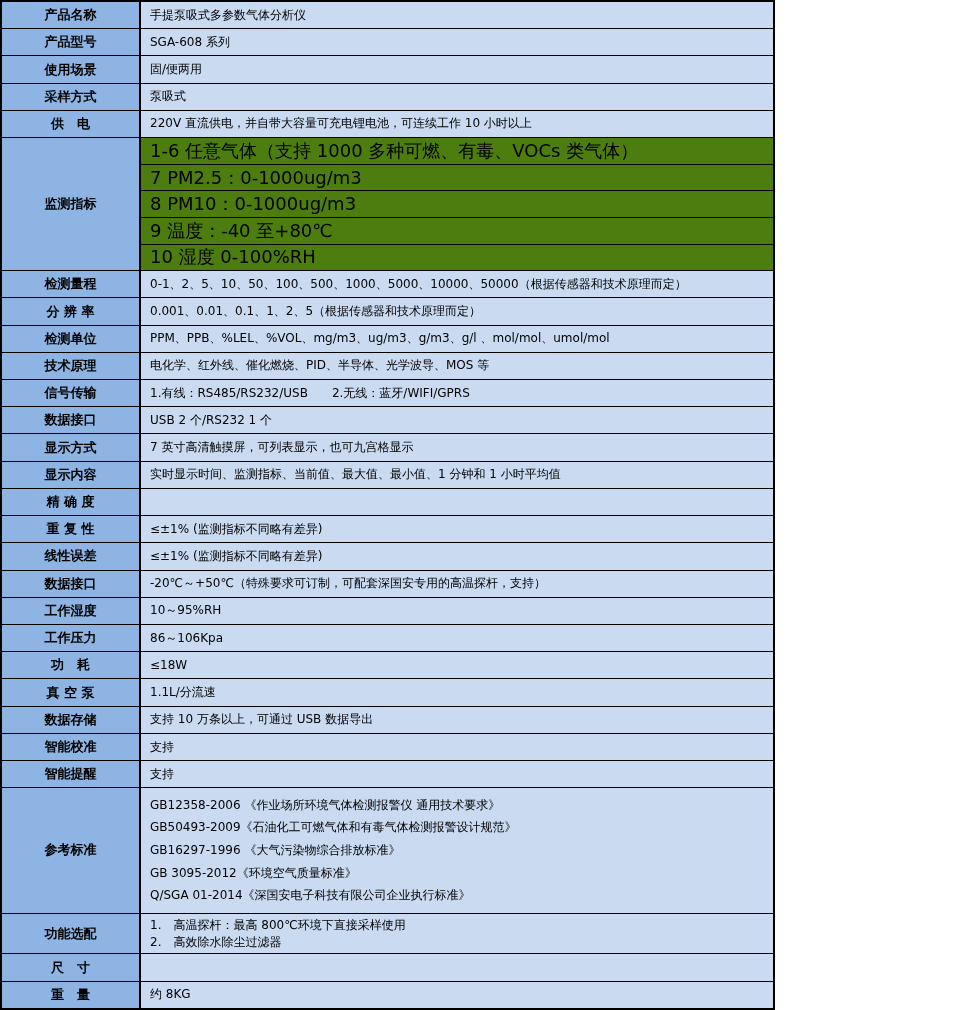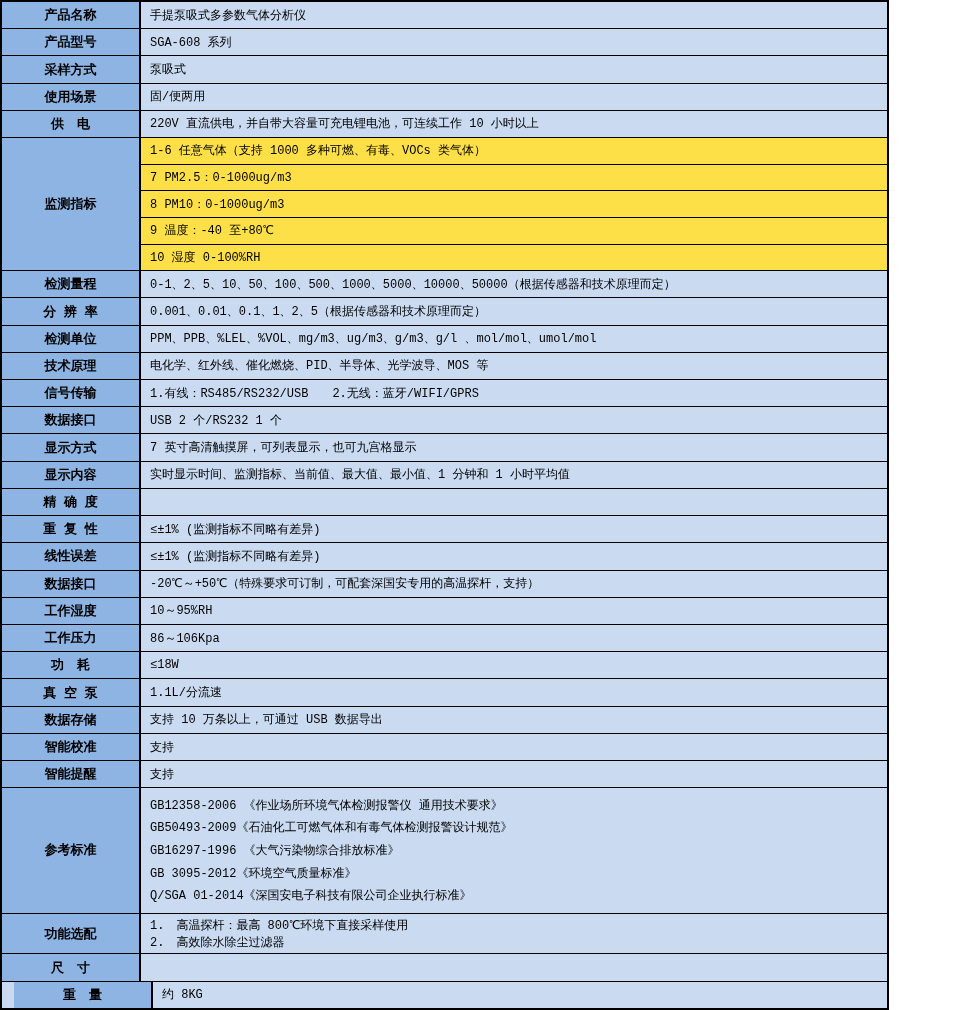--- a/index.html
+++ b/index.html
@@ -1,36 +1,35 @@
 <!DOCTYPE html>
 <html><head>
 <meta charset="utf-8">
 <style>
   * { box-sizing: border-box; margin: 0; padding: 0; }
   html, body { background: #ffffff; }
   body { font-family: "DejaVu Sans", "Liberation Sans", sans-serif; color: #000; }
 
   .spec-table {
-    width: 889px;
+    width: 775px;
     height: 1010px;
     border: 2px solid #000;
     display: flex;
     flex-direction: column;
     background: #c9daf1;
     overflow: hidden;
-    font-family: Liberation Mono, monospace;
   }
   .row {
     display: flex;
     border-bottom: 1px solid #000;
     flex-shrink: 1;
     flex-basis: 0;
     min-height: 0;
   }
-  .row:last-child { border-bottom: none; padding-left: 12px; }
+  .row:last-child { border-bottom: none; }
   .lbl {
     flex: 0 0 139px;
     background: #8db4e2;
     border-right: 2px solid #000;
     display: flex;
     align-items: center;
     justify-content: center;
     font-weight: bold;
     font-size: 13px;
     text-align: center;
@@ -48,25 +47,25 @@
     text-align: right;
   }
   .subrows {
     flex: 1;
     display: flex;
     flex-direction: column;
   }
   .subrow {
     flex: 1;
     border-bottom: 1px solid #000;
-    background: #fde047;
+    background: #4d7c0f;
     display: flex;
     align-items: center;
     padding: 0 9px;
-    font-size: 12px;
+    font-size: 18px;
     white-space: pre;
     overflow: hidden;
   }
   .subrow:last-child { border-bottom: none; }
   .mlines {
     flex: 1;
     background: #c9daf1;
     display: flex;
     flex-direction: column;
     justify-content: space-evenly;
@@ -85,27 +84,27 @@
     <div class="lbl">产品名称</div>
     <div class="val">手提泵吸式多参数气体分析仪</div>
   </div>
 
   <div class="row" style="flex-grow:27">
     <div class="lbl">产品型号</div>
     <div class="val">SGA-608 系列</div>
   </div>
 
   <div class="row" style="flex-grow:27">
+    <div class="lbl">使用场景</div>
+    <div class="val">固/便两用</div>
+  </div>
+
+  <div class="row" style="flex-grow:27">
     <div class="lbl">采样方式</div>
     <div class="val">泵吸式</div>
-  </div>
-
-  <div class="row" style="flex-grow:27">
-    <div class="lbl">使用场景</div>
-    <div class="val">固/便两用</div>
   </div>
 
   <div class="row" style="flex-grow:27">
     <div class="lbl">供　电</div>
     <div class="val">220V 直流供电，并自带大容量可充电锂电池，可连续工作 10 小时以上</div>
   </div>
 
   <div class="row" style="flex-grow:136">
     <div class="lbl">监测指标</div>
     <div class="subrows">

